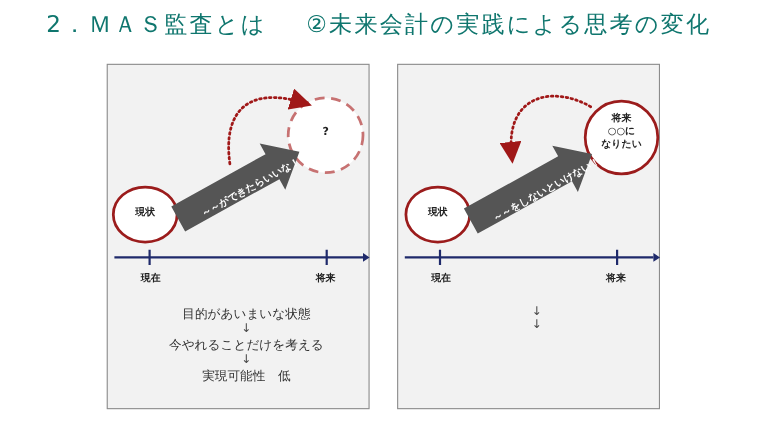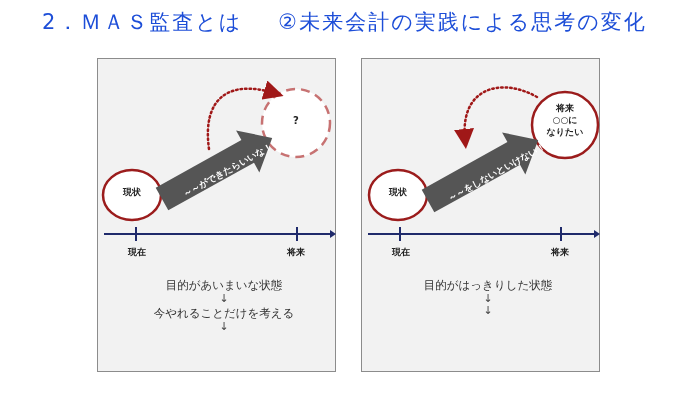--- a/index.html
+++ b/index.html
@@ -1,17 +1,17 @@
 <!DOCTYPE html>
 <html><head>
 <meta charset="utf-8">
 <style>
   html,body{margin:0;padding:0;background:#ffffff;}
   body{width:700px;height:404px;position:relative;overflow:hidden;font-family:"DejaVu Sans","Liberation Sans",sans-serif;color:#222;}
-  .title{position:absolute;left:42px;top:8px;font-size:21px;letter-spacing:2px;color:#1d4ed8;white-space:nowrap;}
+  .title{position:absolute;left:42px;top:8px;font-size:21px;letter-spacing:2px;color:#0f766e;white-space:nowrap;}
   .title .gap{display:inline-block;width:36px;}
   .panel{position:absolute;top:58px;width:239px;height:314px;background:#f2f2f2;border:1px solid #8c8c8c;box-sizing:border-box;}
   .panel.left{left:97px;}
   .panel.right{left:361px;}
   .panel svg{position:absolute;left:0;top:0;}
   .desc{position:absolute;left:15px;right:0;top:218px;text-align:center;font-size:11.5px;color:#333;line-height:16px;}
   .desc .arr{font-size:11px;line-height:12px;display:block;color:#444;}
   .tl-label{position:absolute;top:187px;font-size:9px;font-weight:bold;color:#222;}
 </style>
 </head>
@@ -47,20 +47,21 @@
   <div style="position:absolute;left:10px;top:127px;width:48px;text-align:center;font-size:9px;font-weight:bold;">現状</div>
   <div style="position:absolute;left:190px;top:56px;width:16px;text-align:center;font-size:10px;font-weight:bold;">?</div>
   <div style="position:absolute;left:70px;top:105px;width:120px;text-align:center;font-size:9px;font-weight:bold;color:#fff;transform:rotate(-29deg);white-space:nowrap;">～～ができたらいいな！</div>
   <div class="tl-label" style="left:30px;">現在</div>
   <div class="tl-label" style="left:189px;">将来</div>
   <div class="desc">
     <div>目的があいまいな状態</div>
     <span class="arr">↓</span>
     <div>今やれることだけを考える</div>
     <span class="arr">↓</span>
+    <div>実現可能性　低</div>
   </div>
 </div>
 
 <div class="panel right">
   <svg width="239" height="314" viewBox="0 0 239 314">
     <defs>
       <marker id="redhead2" markerWidth="8" markerHeight="8" refX="4" refY="4" orient="auto">
         <path d="M0,0 L8,4 L0,8 Z" fill="#a01818"></path>
       </marker>
     </defs>
@@ -83,17 +84,16 @@
   <div style="position:absolute;left:12px;top:127px;width:48px;text-align:center;font-size:9px;font-weight:bold;">現状</div>
   <div style="position:absolute;left:173px;top:43px;width:60px;text-align:center;font-size:9px;font-weight:bold;line-height:12px;">
     <div>将来</div>
     <div>○○に</div>
     <div>なりたい</div>
   </div>
   <div style="position:absolute;left:70px;top:107px;width:130px;text-align:center;font-size:9px;font-weight:bold;color:#fff;transform:rotate(-29deg);white-space:nowrap;">～～をしないといけない！</div>
   <div class="tl-label" style="left:30px;">現在</div>
   <div class="tl-label" style="left:189px;">将来</div>
   <div class="desc">
-    <div>目的がはっきりした状態</div>
     <span class="arr">↓</span>
     <span class="arr">↓</span>
   </div>
 </div>
 
 </body></html>

